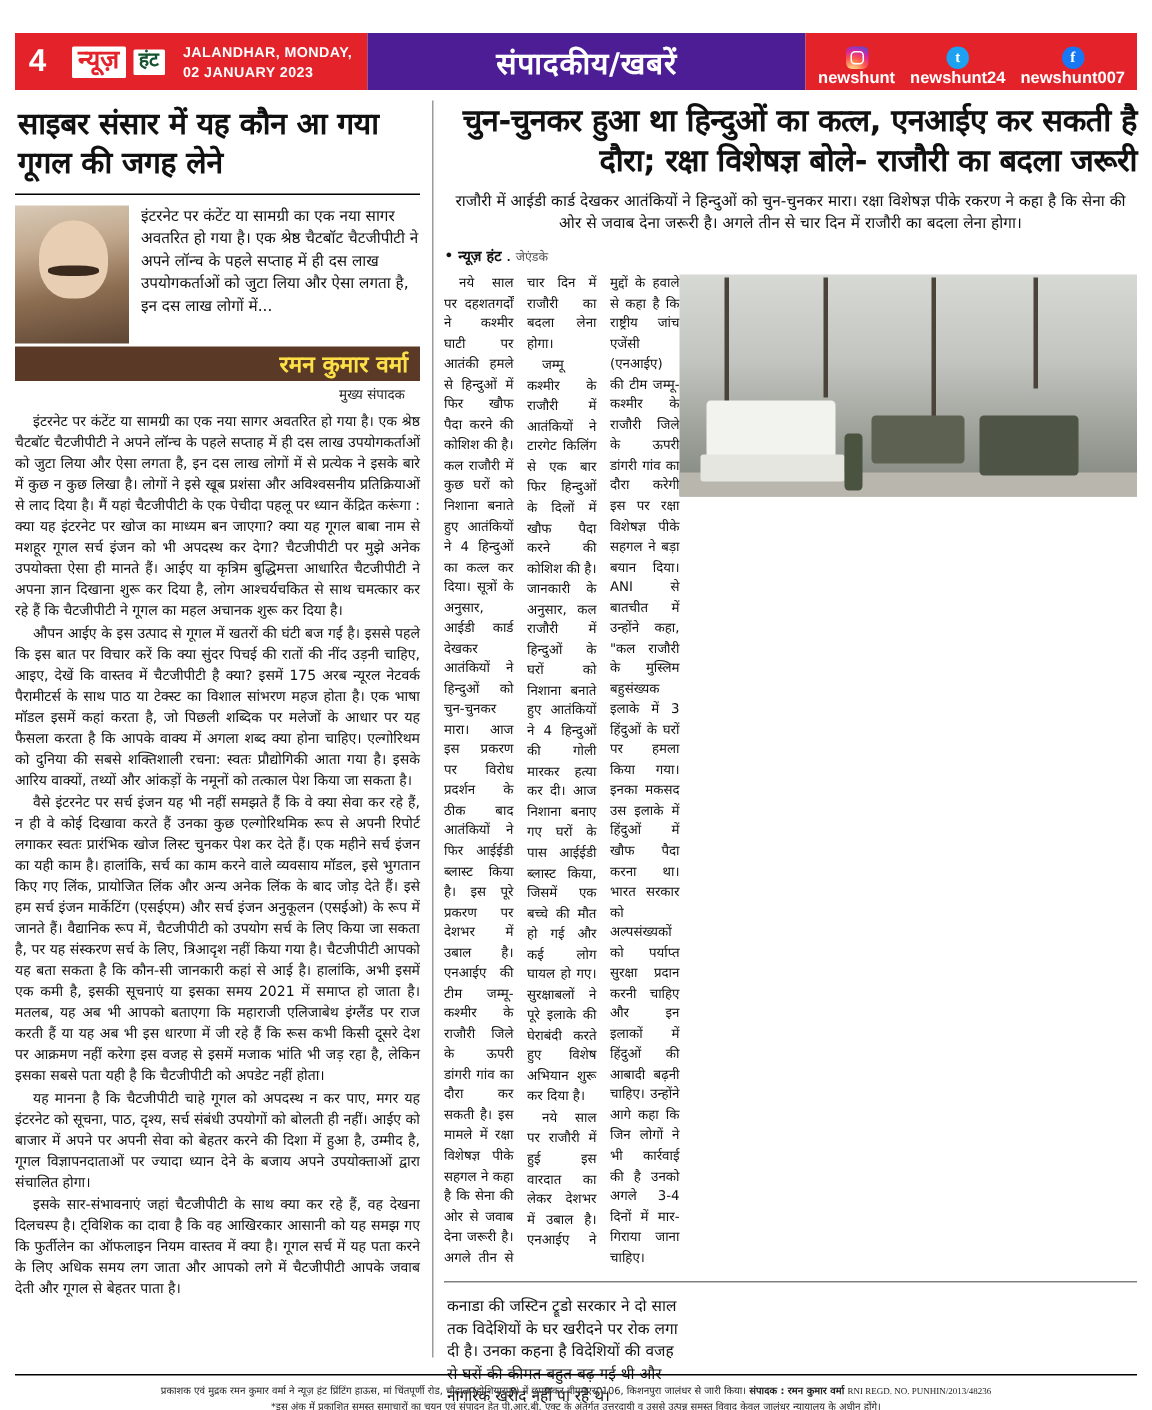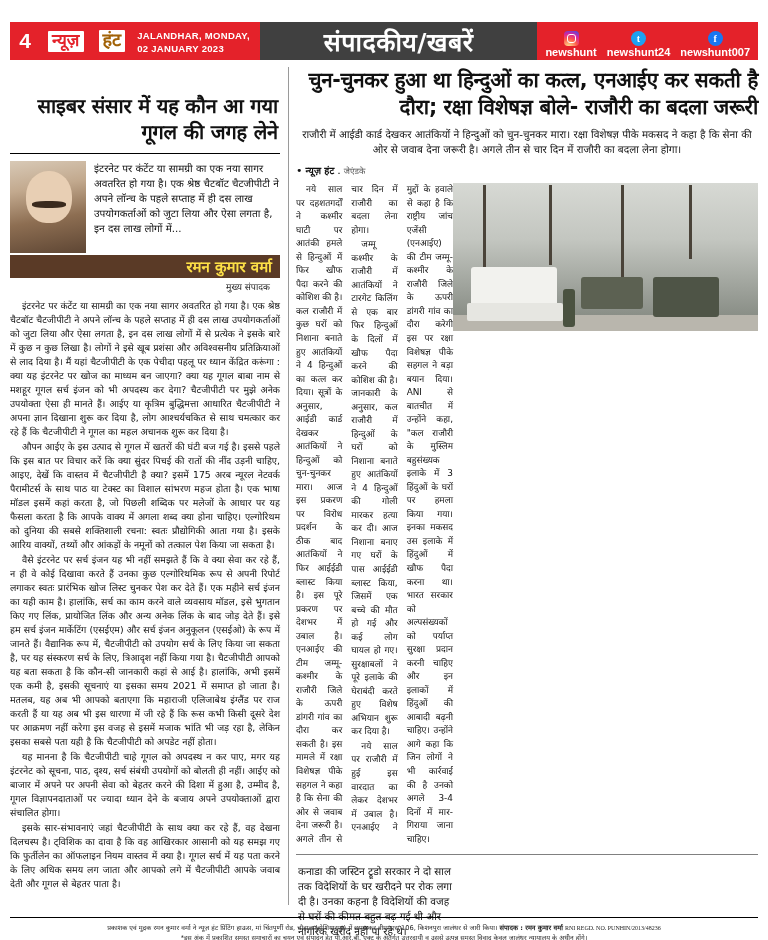--- a/index.html
+++ b/index.html
@@ -14,42 +14,42 @@
 
   
   .masthead { display: flex; align-items: stretch; height: 38px; margin: 22px 10px 0 10px; }
   .page-num {
     background: #e4222a; color: #fff; width: 30px;
     display: flex; align-items: center; justify-content: center;
     font-size: 21px; font-weight: bold; font-family: "Liberation Sans", sans-serif;
   }
   .brand-block {
     background: #e4222a; display: flex; align-items: center;
-    padding: 0 6px 0 8px; gap: 15px;
+    padding: 0 6px 0 8px; gap: 5px;
   }
   .brand-a {
     background: #fff; color: #e4222a; font-weight: bold; font-size: 17px;
     padding: 1px 4px 3px 4px; line-height: 1; border-radius: 1px;
     font-family: "DejaVu Sans", sans-serif;
   }
   .brand-b {
-    background: #fff; color: #a16207; font-weight: bold; font-size: 18px;
+    background: #fff; color: #14532d; font-weight: bold; font-size: 13px;
     padding: 1px 4px 3px 4px; line-height: 1; border-radius: 1px;
     font-family: "DejaVu Sans", sans-serif;
   }
   .dateline {
     background: #e4222a; color: #fff; display: flex; flex-direction: column;
     justify-content: center; padding: 3px 10px 0 6px;
     font-family: "Liberation Sans", sans-serif; font-weight: bold;
     font-size: 9.5px; line-height: 1.3; letter-spacing: 0.3px;
   }
   .section-title {
-    background: #404040; color: #fff; flex: 1;
+    background: #4c1d95; color: #fff; flex: 1;
     display: flex; align-items: center; justify-content: center;
-    font-size: 25px; font-weight: bold; letter-spacing: 0.5px;
+    font-size: 20px; font-weight: bold; letter-spacing: 0.5px;
     font-family: "DejaVu Sans", sans-serif;
   }
   .social {
     background: #e4222a; display: flex; align-items: flex-end;
     padding: 0 8px 2px 8px; gap: 10px;
   }
   .soc-item { display: flex; flex-direction: column; align-items: center; gap: 1px; }
   .soc-glyph {
     width: 15px; height: 15px; border-radius: 4px;
     display: flex; align-items: center; justify-content: center;
@@ -67,21 +67,21 @@
 
   
   .content { display: flex; margin: 7px 10px 0 10px; height: 838px; }
   .col-left { width: 278px; padding-right: 8px; }
   .vrule { width: 1px; background: #9a9a9a; margin: 0 7px 0 0; }
   .col-right { flex: 1; }
 
   
   .lead-hl {
     font-size: 20px; font-weight: bold; line-height: 1.32;
-    text-align: right; letter-spacing: -0.2px; padding: 2px 2px 0 2px; margin-top: 24px;
+    text-align: left; letter-spacing: -0.2px; padding: 2px 2px 0 2px;
   }
   .hl-rule { border-bottom: 1px solid #000; margin: 7px 0 7px 0; }
   .editor-box { display: flex; gap: 8px; margin-bottom: 2px; }
   .ed-photo {
     width: 76px; height: 92px; flex-shrink: 0;
     background: linear-gradient(170deg,#d8c9b6 0%,#c2a98e 30%,#8d6e52 62%,#5e4634 100%);
     position: relative; overflow: hidden;
   }
   .ed-photo::before {
     content:""; position:absolute; left:16px; top:10px; width:46px; height:52px;
@@ -207,21 +207,21 @@
         <p>इसके सार-संभावनाएं जहां चैटजीपीटी के साथ क्या कर रहे हैं, वह देखना दिलचस्प है। ट्विशिक का दावा है कि वह आखिरकार आसानी को यह समझ गए कि फुर्तीलेन का ऑफलाइन नियम वास्तव में क्या है। गूगल सर्च में यह पता करने के लिए अधिक समय लग जाता और आपको लगे में चैटजीपीटी आपके जवाब देती और गूगल से बेहतर पाता है।</p>
       </div>
     </div>
 
     <div class="vrule"></div>
 
     <div class="col-right">
 
       <div>
         <div class="main-hl">चुन-चुनकर हुआ था हिन्दुओं का कत्ल, एनआईए कर सकती है दौरा; रक्षा विशेषज्ञ बोले- राजौरी का बदला जरूरी</div>
-        <div class="main-lead">राजौरी में आईडी कार्ड देखकर आतंकियों ने हिन्दुओं को चुन-चुनकर मारा। रक्षा विशेषज्ञ पीके मकसद ने कहा है कि सेना की ओर से जवाब देना जरूरी है। अगले तीन से चार दिन में राजौरी का बदला लेना होगा।</div>
+        <div class="main-lead">राजौरी में आईडी कार्ड देखकर आतंकियों ने हिन्दुओं को चुन-चुनकर मारा। रक्षा विशेषज्ञ पीके रकरण ने कहा है कि सेना की ओर से जवाब देना जरूरी है। अगले तीन से चार दिन में राजौरी का बदला लेना होगा।</div>
         <div class="byline">
           <span class="dot">•</span>
           <span class="bn">न्यूज़ हंट</span>
           <span class="dot">.</span>
           <span class="bs">जेएंडके</span>
         </div>
 
         <div class="art-photo-top">
           <span class="ph-tree" style="left:30px;height:92px;"></span>
           <span class="ph-tree" style="left:96px;height:80px;"></span>

